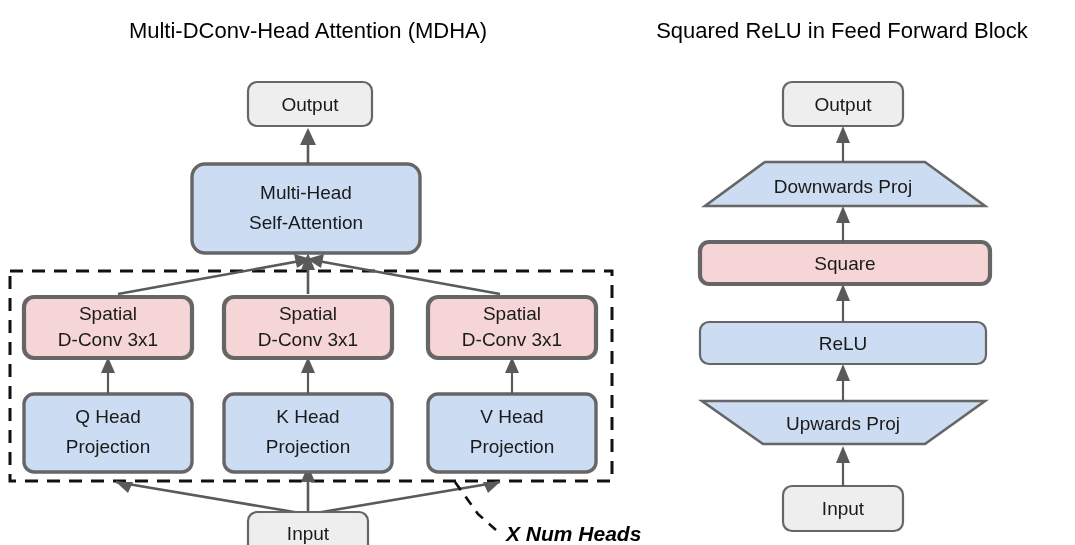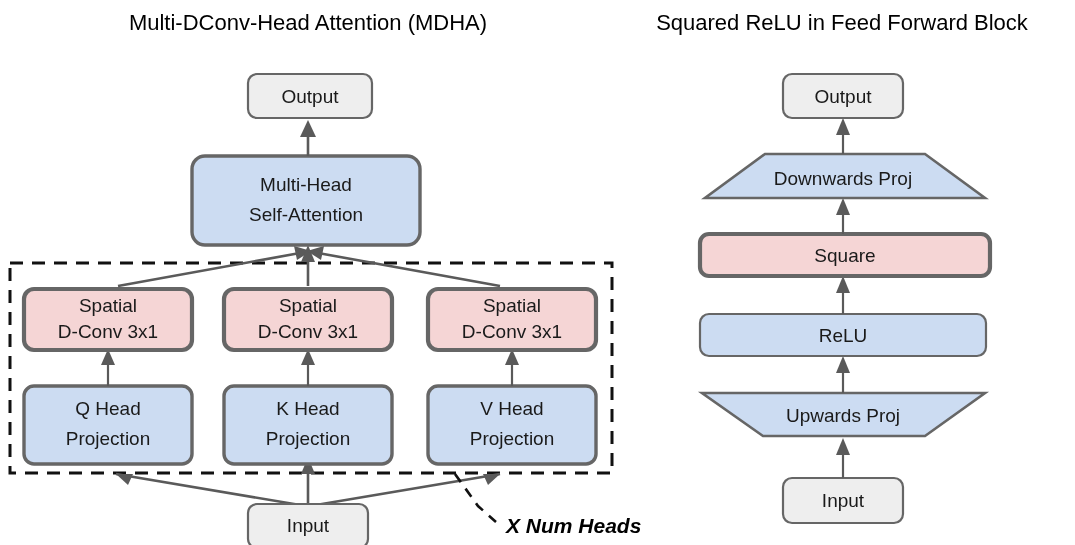--- a/index.html
+++ b/index.html
@@ -10,21 +10,21 @@
   body {
     width: 1075px;
     height: 545px;
     font-family: "Liberation Sans", sans-serif;
     overflow: hidden;
     position: relative;
   }
   #diagram-root {
     position: absolute;
     left: 0;
-    top: 8px;
+    top: 16px;
     width: 1075px;
     height: 497px;
   }
   .panel-title {
     font-family: "Liberation Sans", sans-serif;
     font-size: 22px;
     fill: #000000;
     text-anchor: middle;
     dominant-baseline: alphabetic;
   }

